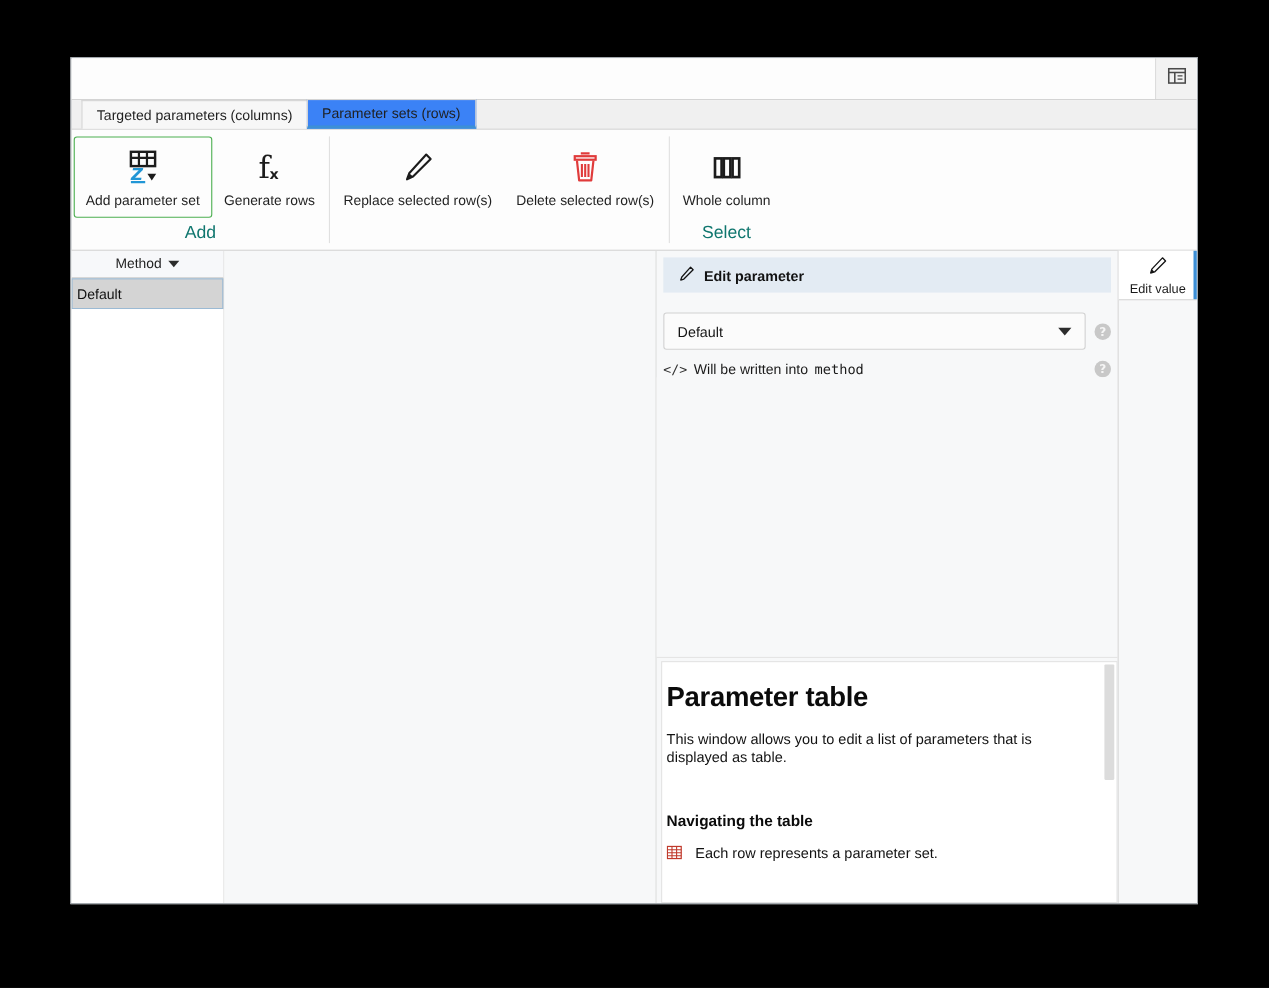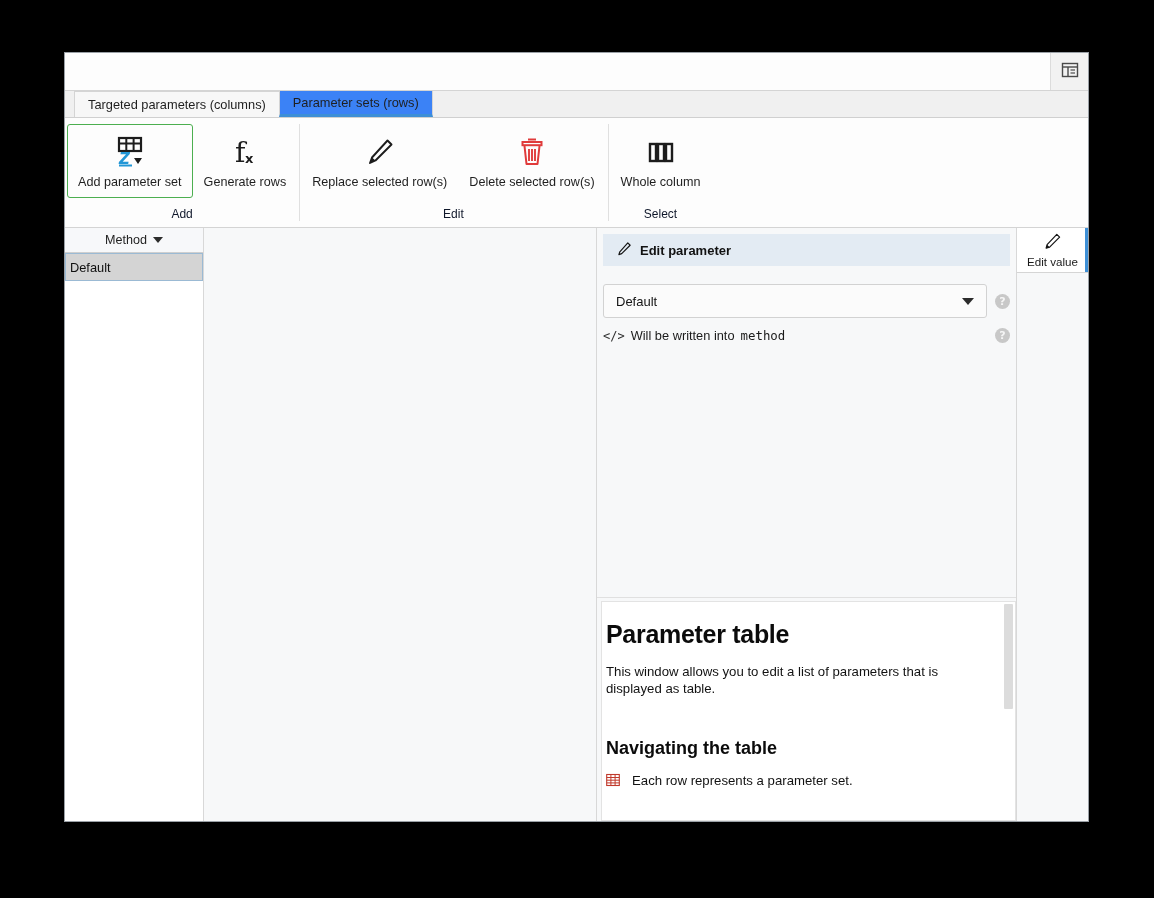--- a/index.html
+++ b/index.html
@@ -162,22 +162,22 @@
     display: flex; align-items: center; justify-content: center;
   }
   .ribbon-label {
     font-size: 12.6px;
     color: #1f1f1f;
     white-space: nowrap;
     margin-top: 2px;
   }
   .group-caption {
     text-align: center;
-    font-size: 12px;
-    color: #0f172a;
+    font-size: 16px;
+    color: #0f766e;
     padding-bottom: 6px;
   }
 
   
   .body {
     flex: 1;
     display: flex;
     min-height: 0;
     background: #ffffff;
   }
@@ -336,21 +336,21 @@
     letter-spacing: -0.3px;
   }
   .doc-p {
     font-size: 13.2px;
     color: #121212;
     line-height: 1.32;
     margin: 0 0 40px 0;
     max-width: 390px;
   }
   .doc-h2 {
-    font-size: 18px;
+    font-size: 14px;
     font-weight: bold;
     color: #0b0b0b;
     margin: 0 0 14px 0;
   }
   .doc-bullet {
     display: flex;
     align-items: center;
     gap: 12px;
     font-size: 13.2px;
     color: #121212;
@@ -480,21 +480,20 @@
               <rect x="7.5" y="7" width="19" height="3.2" fill="none" stroke="#e03b3b" stroke-width="2"></rect>
               <path d="M9.5 11 L11.5 29 L22.5 29 L24.5 11" fill="none" stroke="#e03b3b" stroke-width="2" stroke-linejoin="round"></path>
               <line x1="14" y1="14" x2="14" y2="26" stroke="#e03b3b" stroke-width="1.9"></line>
               <line x1="17" y1="14" x2="17" y2="26" stroke="#e03b3b" stroke-width="1.9"></line>
               <line x1="20" y1="14" x2="20" y2="26" stroke="#e03b3b" stroke-width="1.9"></line>
             </svg>
           </div>
           <div class="ribbon-label">Delete selected row(s)</div>
         </div>
       </div>
-      <div class="group-caption">Edit</div>
     </div>
 
     <div class="ribbon-group">
       <div class="ribbon-items">
         <div class="ribbon-btn">
           <div class="ribbon-ico">
             <svg width="34" height="34" viewBox="0 0 34 34">
               <rect x="6" y="9" width="6" height="17" fill="none" stroke="#1c1c1c" stroke-width="2.4"></rect>
               <rect x="14" y="9" width="6" height="17" fill="none" stroke="#1c1c1c" stroke-width="2.4"></rect>
               <rect x="22" y="9" width="6" height="17" fill="none" stroke="#1c1c1c" stroke-width="2.4"></rect>

